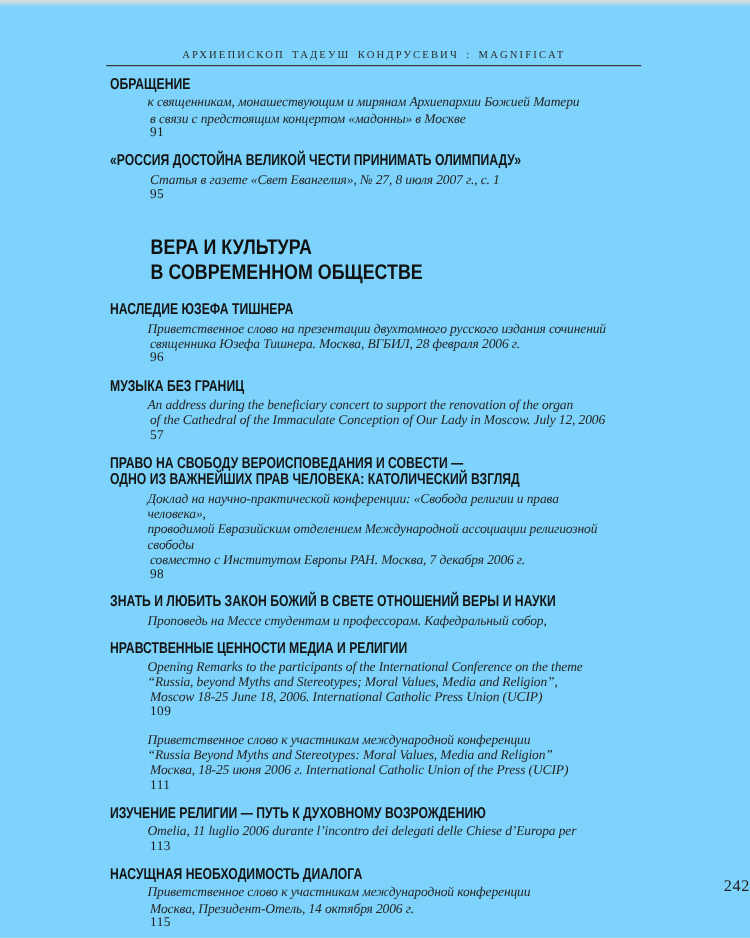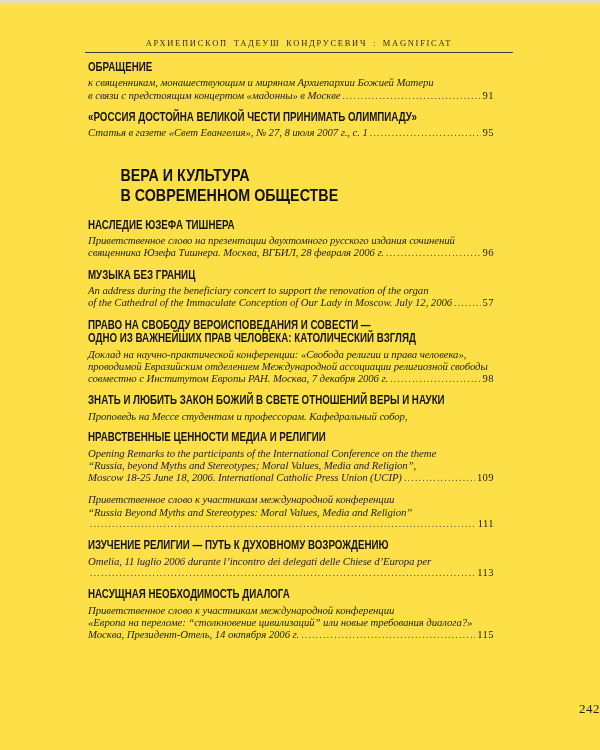--- a/index.html
+++ b/index.html
@@ -2,21 +2,21 @@
 <html><head>
 <meta charset="utf-8">
 <style>
   html, body { margin: 0; padding: 0; }
   body { width: 600px; height: 750px; background: #e8e8e6; }
 
   .page {
     position: relative;
     width: 600px;
     height: 750px;
-    background: #fde047;
+    background: #7dd3fc;
     overflow: hidden;
     box-sizing: border-box;
   }
   .scan-edge {
     position: absolute; left: 0; top: 0; right: 0; height: 6px;
     background: linear-gradient(#ddddda, rgba(252,252,250,0));
   }
 
   
   .runhead {
@@ -45,31 +45,31 @@
     font-family: "Liberation Sans", sans-serif;
     font-weight: bold;
     font-size: 12.5px;
     line-height: 13.4px;
     color: #141414;
     white-space: nowrap;
     transform: scaleX(0.78);
     transform-origin: 0 50%;
   }
 
-  .desc { margin-top: 2px; }
+  .desc { margin-top: 2px; margin-left: 30px; }
 
   .d-line, .dotline {
     font-family: "Liberation Serif", serif;
     font-style: italic;
     font-size: 10.8px;
     line-height: 12.3px;
     letter-spacing: -0.1px;
     color: #242424;
   }
-  .dotline { display: flex; align-items: baseline; }
+  .dotline { display: flex; align-items: baseline; flex-direction: column; }
   .tail { white-space: nowrap; }
   .dots {
     flex: 1 1 0;
     min-width: 0;
     overflow: hidden;
     white-space: nowrap;
     font-style: normal;
     font-size: 9.5px;
     letter-spacing: 1.3px;
     color: #3a3a3a;
@@ -206,20 +206,21 @@
           <span class="pg">109</span>
         </div>
       </div>
     </div>
 
     <div class="entry">
       <div class="desc">
         <div class="d-line">Приветственное слово к участникам международной конференции</div>
         <div class="d-line">“Russia Beyond Myths and Stereotypes: Moral Values, Media and Religion”</div>
         <div class="dotline">
+          <span class="tail">Москва, 18-25 июня 2006 г. International Catholic Union of the Press (UCIP)</span>
           <span class="dots"></span>
           <span class="pg">111</span>
         </div>
       </div>
     </div>
 
     <div class="entry">
       <div class="h-line">ИЗУЧЕНИЕ РЕЛИГИИ — ПУТЬ К ДУХОВНОМУ ВОЗРОЖДЕНИЮ</div>
       <div class="desc">
         <div class="d-line">Omelia, 11 luglio 2006 durante l’incontro dei delegati delle Chiese d’Europa per</div>
@@ -227,21 +228,20 @@
           <span class="dots"></span>
           <span class="pg">113</span>
         </div>
       </div>
     </div>
 
     <div class="entry">
       <div class="h-line">НАСУЩНАЯ НЕОБХОДИМОСТЬ ДИАЛОГА</div>
       <div class="desc">
         <div class="d-line">Приветственное слово к участникам международной конференции</div>
-        <div class="d-line">«Европа на переломе: “столкновение цивилизаций” или новые требования диалога?»</div>
         <div class="dotline">
           <span class="tail">Москва, Президент-Отель, 14 октября 2006 г.</span>
           <span class="dots"></span>
           <span class="pg">115</span>
         </div>
       </div>
     </div>
 
   </div>
 

